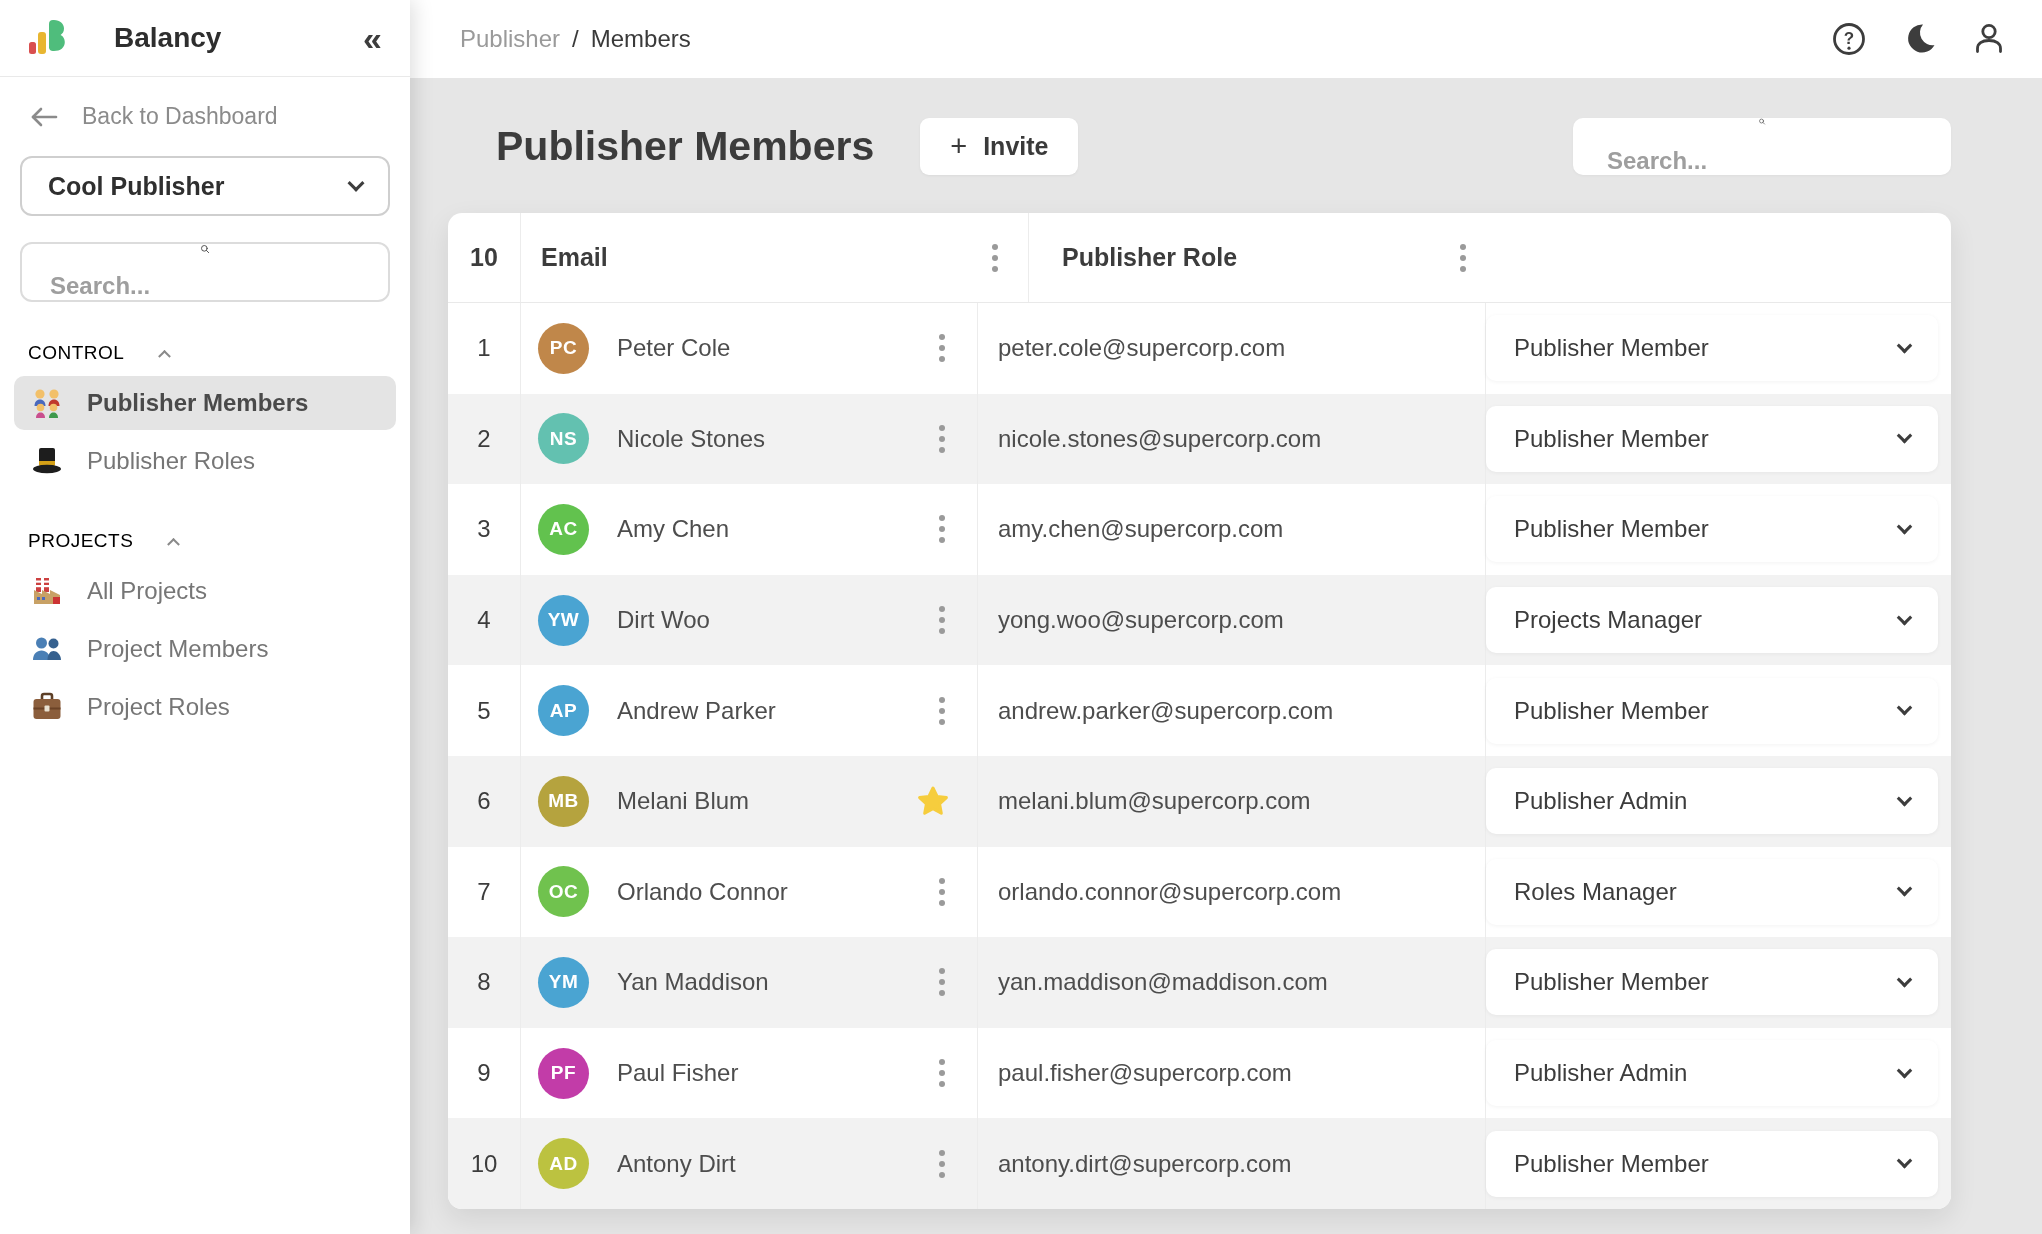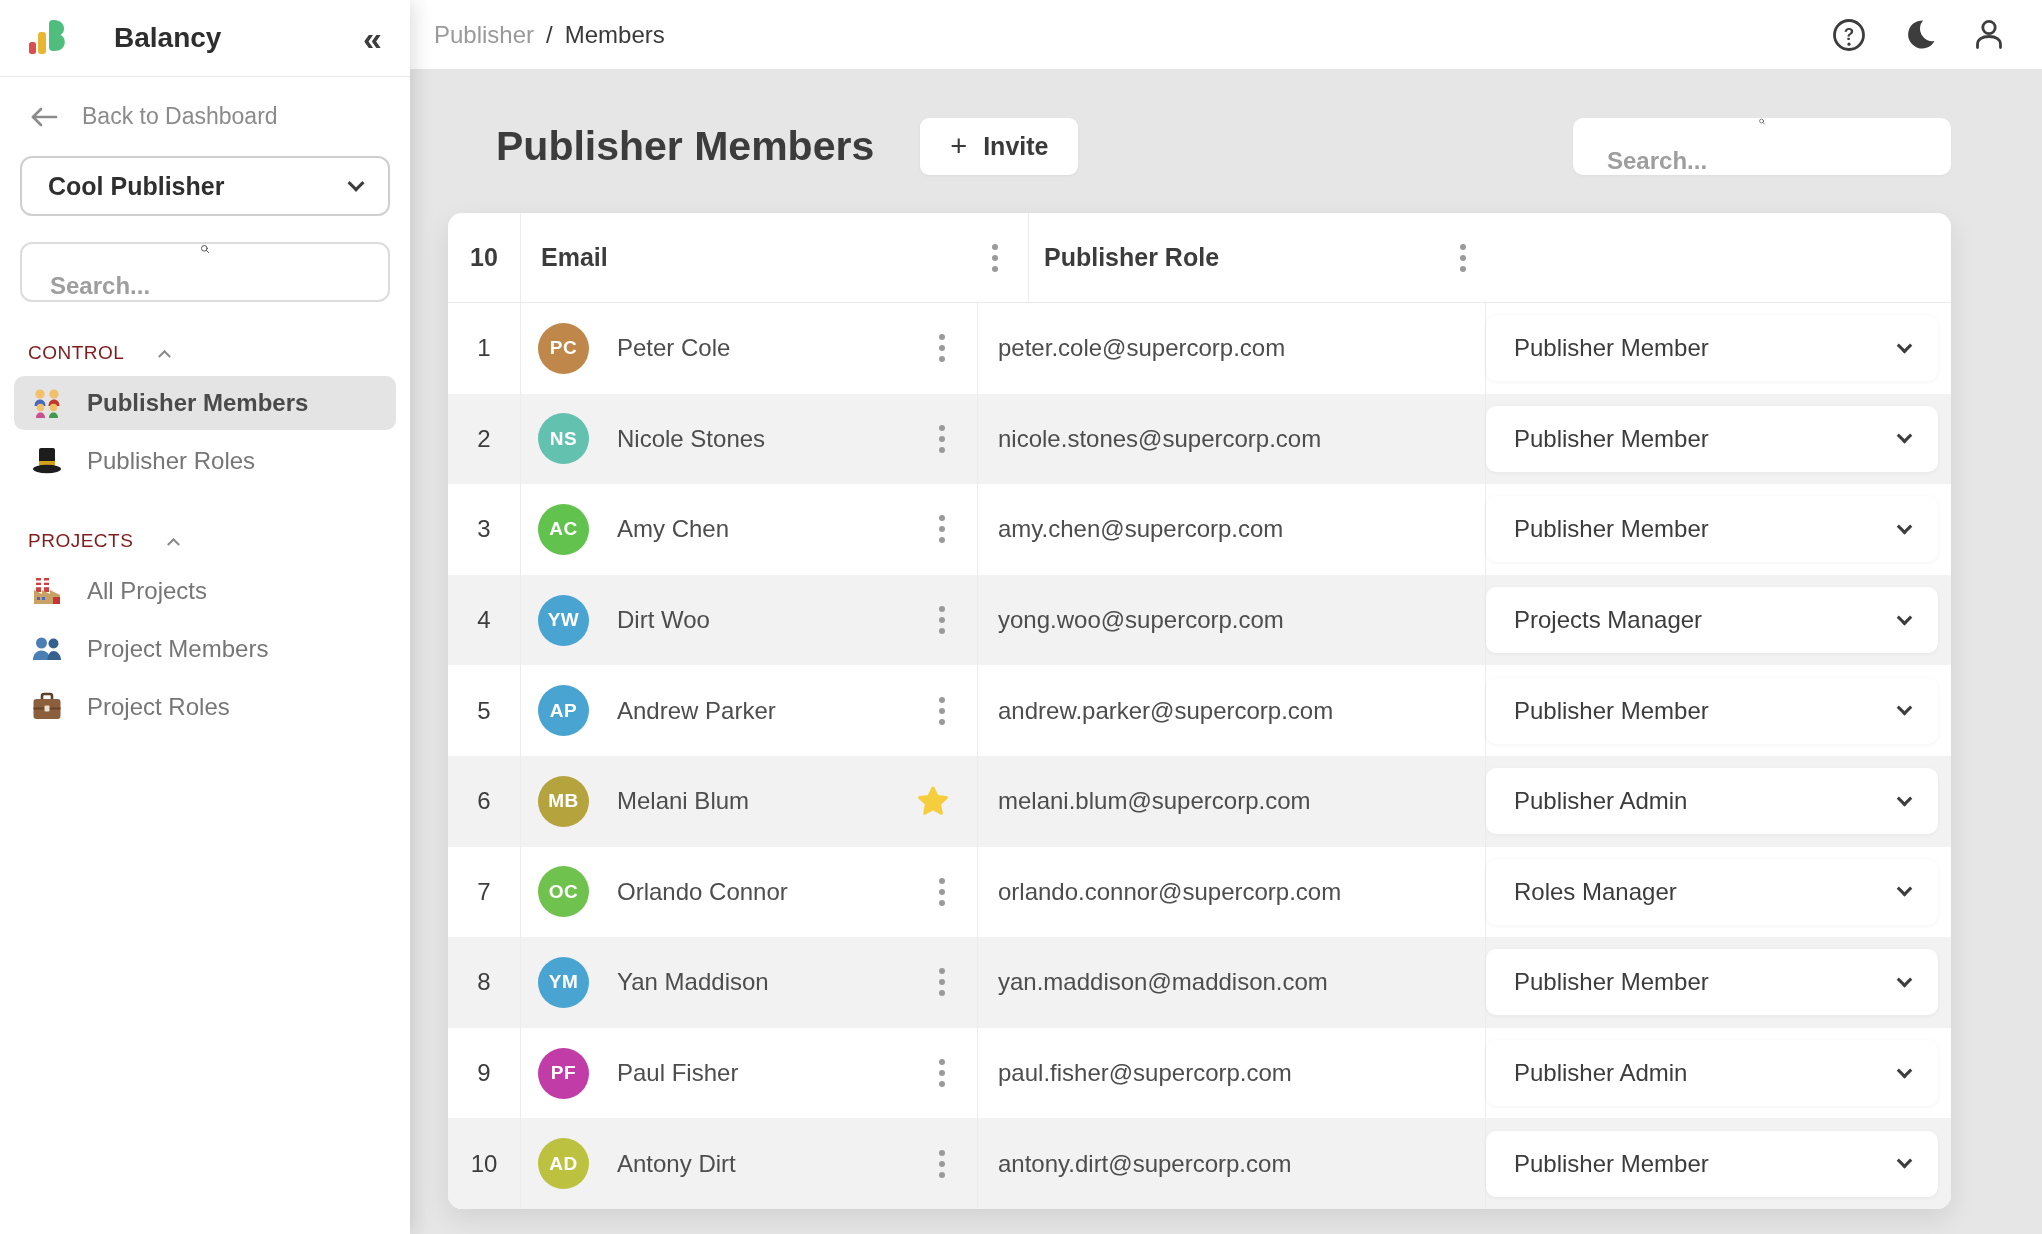--- a/index.html
+++ b/index.html
@@ -44,43 +44,43 @@
     margin: 26px 20px 0; height: 60px; border: 2px solid #dcdcdc; border-radius: 12px;
     padding: 0 22px; gap: 18px;
   }
   .search-input {
     border: none; outline: none; background: transparent; flex: 1; min-width: 0;
     font-size: 24px; color: #444; font-family: inherit;
   }
   .search-input::placeholder { color: #9e9e9e; font-weight: bold; }
   .section-label {
     margin: 40px 28px 10px; display: flex; align-items: center; gap: 36px;
-    font-size: 19px; color: #7f1d1d; letter-spacing: 0.5px; cursor: pointer;
+    font-size: 19px; color: #000000; letter-spacing: 0.5px; cursor: pointer;
   }
   .nav-item {
     height: 54px; margin: 2px 14px; border-radius: 10px;
     display: flex; align-items: center; gap: 24px; padding: 0 17px;
     font-size: 24px; color: #767676; cursor: pointer;
   }
   .nav-item.active { background: #e4e4e4; color: #4a4a4a; font-weight: bold; }
   .nav-icon { width: 32px; height: 32px; flex: 0 0 32px; }
 
   
   .chev { display: inline-block; width: 12px; height: 12px; border-right: 3px solid #3d3d3d; border-bottom: 3px solid #3d3d3d; }
   .chev-down { transform: rotate(45deg) translate(-2px,-2px); }
   .chev-up-sm { width: 9px; height: 9px; border-width: 2.5px; border-color: #8a8a8a; transform: rotate(-135deg) translate(-2px,-2px); }
 
   
   .kebab { display: flex; flex-direction: column; gap: 5px; cursor: pointer; padding: 4px; }
   .kebab i { width: 6px; height: 6px; border-radius: 50%; background: #9a9a9a; display: block; }
 
   
   .topbar {
-    position: absolute; left: 410px; right: 0; top: 0; height: 69px;
-    background: #ffffff; display: flex; align-items: center; padding: 0 34px 0 24px;
+    position: absolute; left: 410px; right: 0; top: 0; height: 78px;
+    background: #ffffff; display: flex; align-items: center; padding: 0 34px 0 50px;
   }
   .breadcrumb { display: flex; gap: 12px; font-size: 24px; }
   .crumb-section { color: #9a9a9a; cursor: pointer; }
   .crumb-sep, .crumb-page { color: #3a3a3a; }
   .topbar-icons { margin-left: auto; display: flex; align-items: center; gap: 32px; }
   .topbar-icons svg { cursor: pointer; display: block; }
 
   
   .main {
     position: absolute; left: 410px; right: 0; top: 77px; bottom: 0;
@@ -109,21 +109,21 @@
   }
   .thead { display: flex; height: 90px; border-bottom: 1px solid #e9e9e9; align-items: center; }
   .trow  { display: flex; height: 90.6px; align-items: center; }
   .trow:nth-child(even) { background: #f2f2f2; }
   .col-num  { width: 72px;  flex: 0 0 72px;  display: flex; justify-content: center; }
   .col-name { width: 457px; flex: 0 0 457px; border-left: 1px solid #ececec; display: flex; align-items: center; padding-left: 17px; height: 100%; }
   .col-email{ width: 508px; flex: 0 0 508px; border-left: 1px solid #ececec; display: flex; align-items: center; padding-left: 20px; height: 100%; }
   .col-role { width: 466px; flex: 0 0 466px; border-left: 1px solid #ececec; display: flex; align-items: center; padding-left: 0; height: 100%; }
   .th { font-size: 25px; font-weight: bold; color: #3c3c3c; }
   .thead .col-name, .thead .col-email { justify-content: space-between; padding-right: 26px; }
-  .thead .col-role { justify-content: space-between; padding-right: 24px; padding-left: 15px; }
+  .thead .col-role { justify-content: space-between; padding-right: 24px; padding-left: 33px; }
   .count-header { font-size: 25px; font-weight: bold; color: #3c3c3c; }
   .row-index { font-size: 24px; color: #3c3c3c; }
   .avatar {
     width: 51px; height: 51px; border-radius: 50%; flex: 0 0 51px;
     display: flex; align-items: center; justify-content: center;
   }
   .avatar span { color: #fff; font-size: 19px; font-weight: bold; letter-spacing: 0.5px; }
   .member-name { margin-left: 28px; font-size: 24px; color: #4d4d4d; }
   .row-action { margin-left: auto; margin-right: 28px; display: flex; align-items: center; }
   .member-email { font-size: 24px; color: #4d4d4d; }

